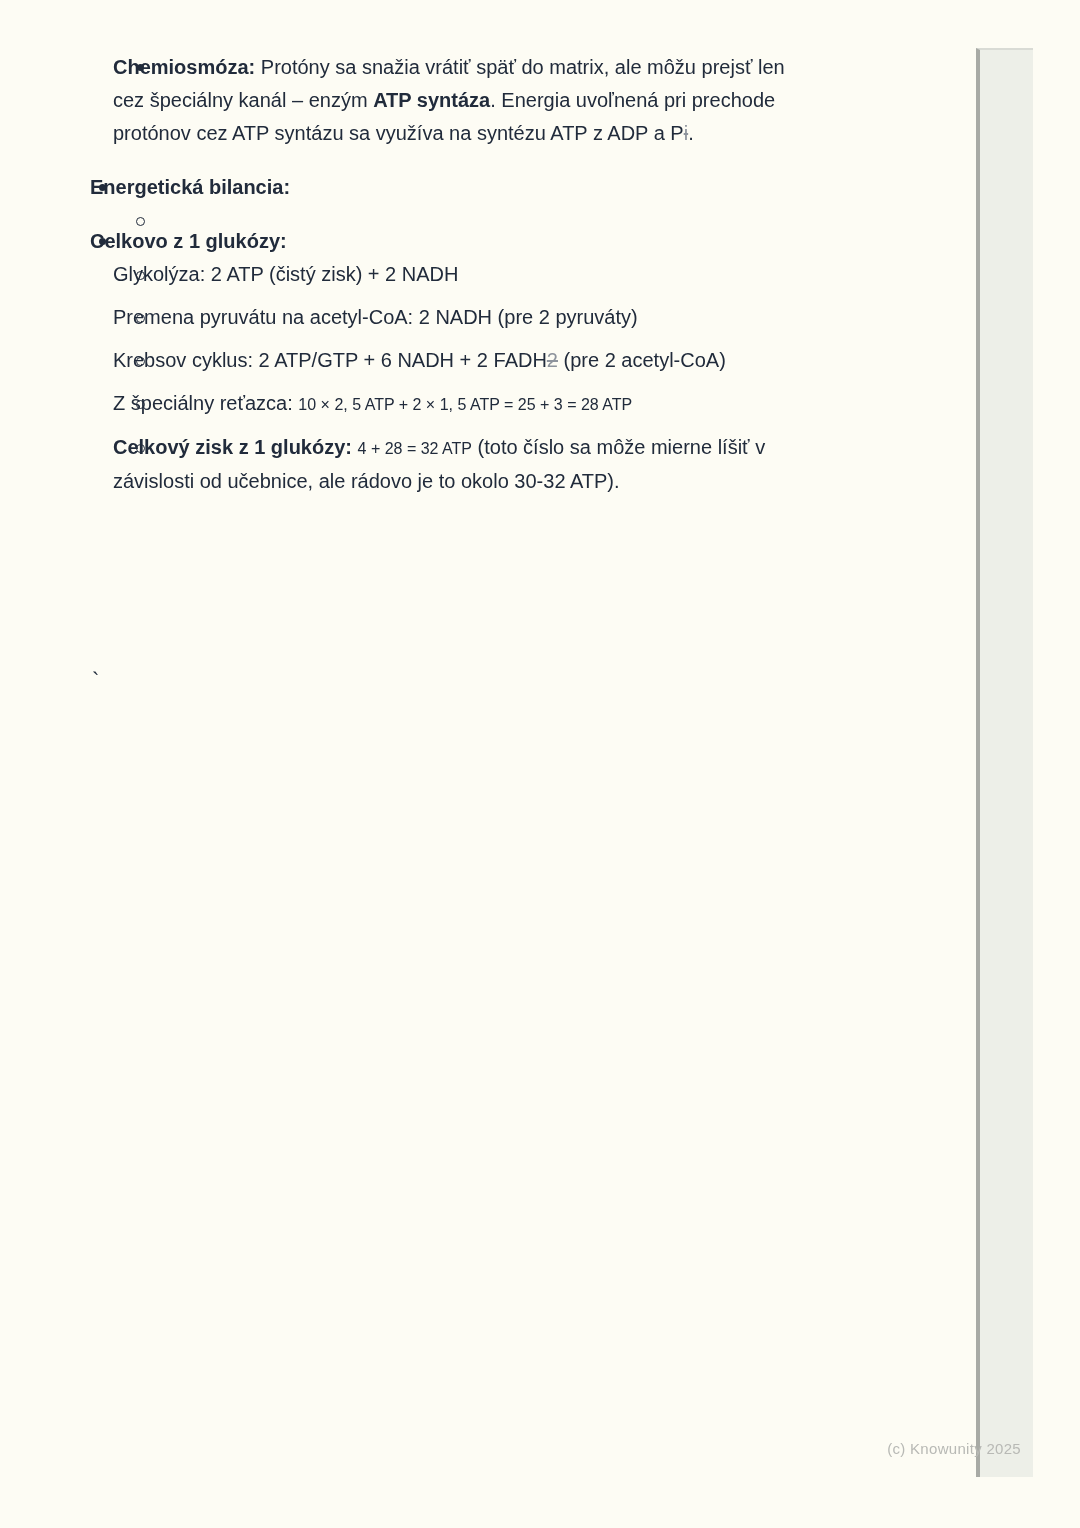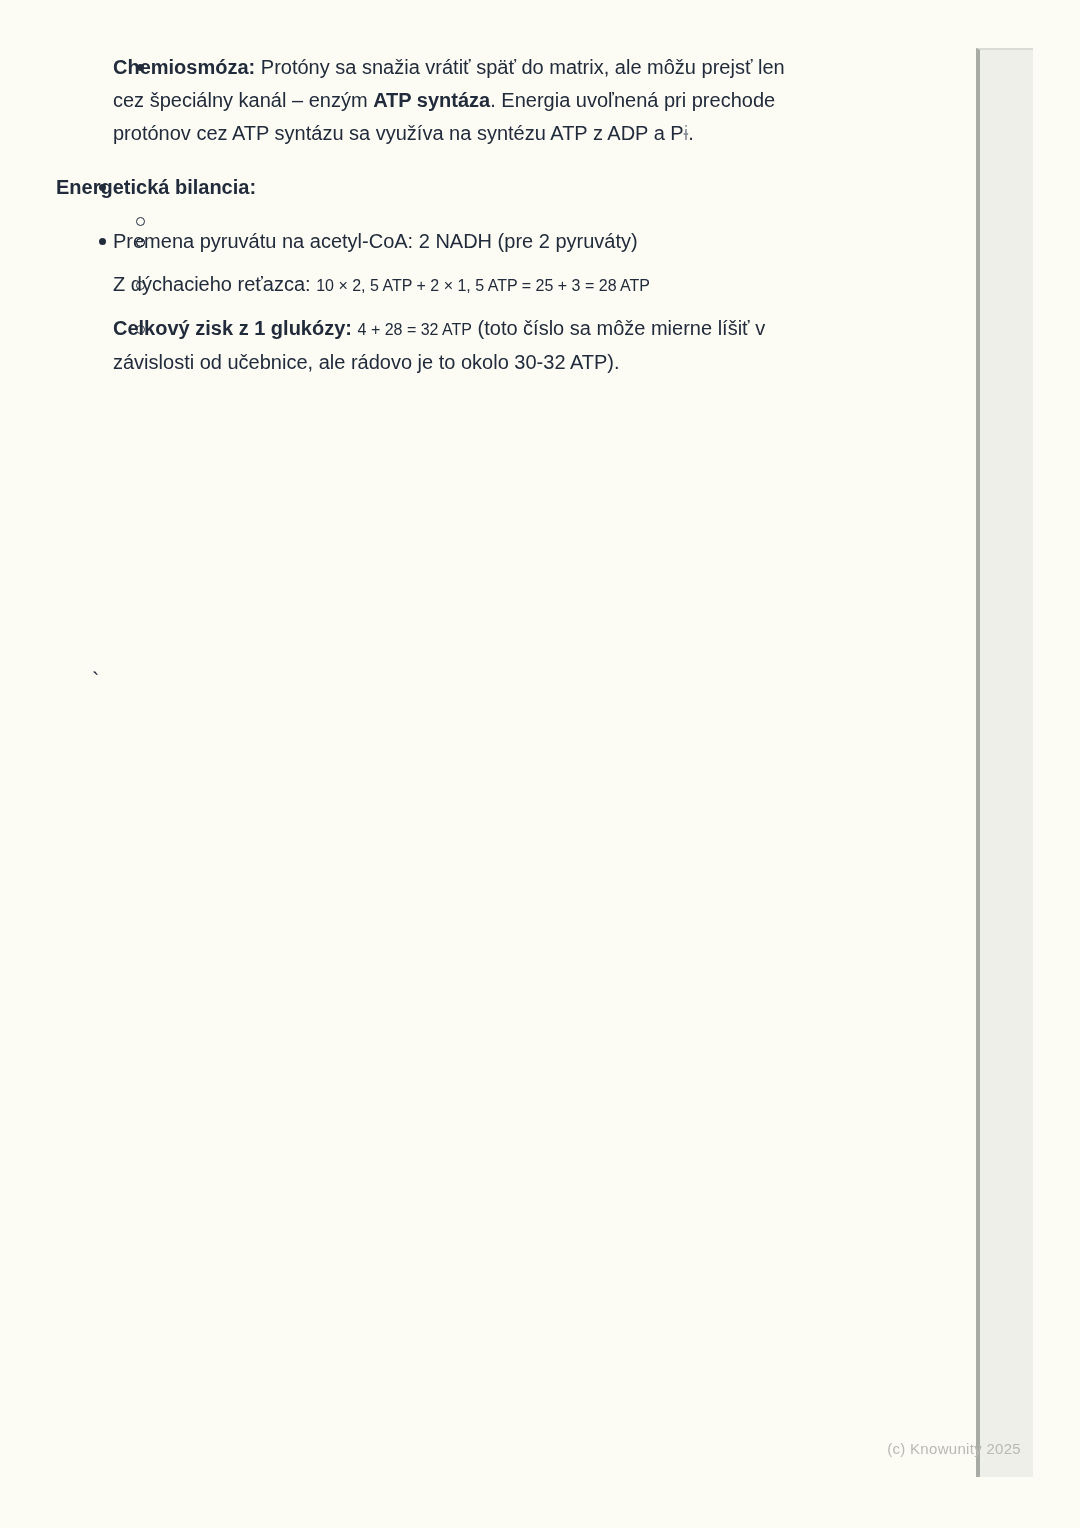--- a/index.html
+++ b/index.html
@@ -20,21 +20,21 @@
     left:0; top:51px;
     width:860px;
   }
   .row {
     position:relative;
     font-size:20px;
     line-height:33px;
   }
   .row .text { display:block; }
   
-  .lvl1 { padding-left:56px; }
+  .lvl1 { padding-left:90px; }
   .lvl2 { padding-left:113px; }
   .lvl1 .text { max-width:720px; }
   .lvl2 .text { max-width:678px; }
   .intro .text { max-width:676px; }
   
   .disc {
     position:absolute; top:13px;
     width:7px; height:7px; border-radius:50%;
     background:#212b3b;
   }
@@ -103,36 +103,42 @@
       <span class="text bold">Energetická bilancia:</span>
     </div>
 
     <div class="row lvl2 sub first">
       <span class="circle"></span>
     </div>
 
 
     <div class="row lvl1 sec-title">
       <span class="disc"></span>
+      <span class="text bold">Celkovo z 1 glukózy:</span>
     </div>
 
     <div class="row lvl2 sub first">
       <span class="circle"></span>
+      <span class="text">Glykolýza: 2 ATP (čistý zisk) + 2 NADH</span>
     </div>
 
     <div class="row lvl2 sub">
       <span class="circle"></span>
       <span class="text">Premena pyruvátu na acetyl-CoA: 2 NADH (pre 2 pyruváty)</span>
     </div>
 
+    <div class="row lvl2 sub">
+      <span class="circle"></span>
+      <span class="text"><span>Krebsov cyklus: 2 ATP/GTP + 6 NADH + 2 FADH</span><span class="strike">2</span><span> (pre 2 acetyl-CoA)</span></span>
+    </div>
 
 
     <div class="row lvl2 sub">
       <span class="circle"></span>
-      <span class="text"><span>Z dýchacieho reťazca: </span><span class="math">10 × 2, 5 ATP + 2 × 1, 5 ATP = 25 + 3 = 28 ATP</span></span>
+      <span class="text"><span>Z špeciálny reťazca: </span><span class="math">10 × 2, 5 ATP + 2 × 1, 5 ATP = 25 + 3 = 28 ATP</span></span>
     </div>
 
     <div class="row lvl2 sub">
       <span class="circle"></span>
       <span class="text"><b>Celkový zisk z 1 glukózy: </b><span class="math">4 + 28 = 32 ATP</span><span> (toto číslo sa môže mierne líšiť v závislosti od učebnice, ale rádovo je to okolo 30-32 ATP).</span></span>
     </div>
 
   </div>
 
   <span class="stray">`</span>

